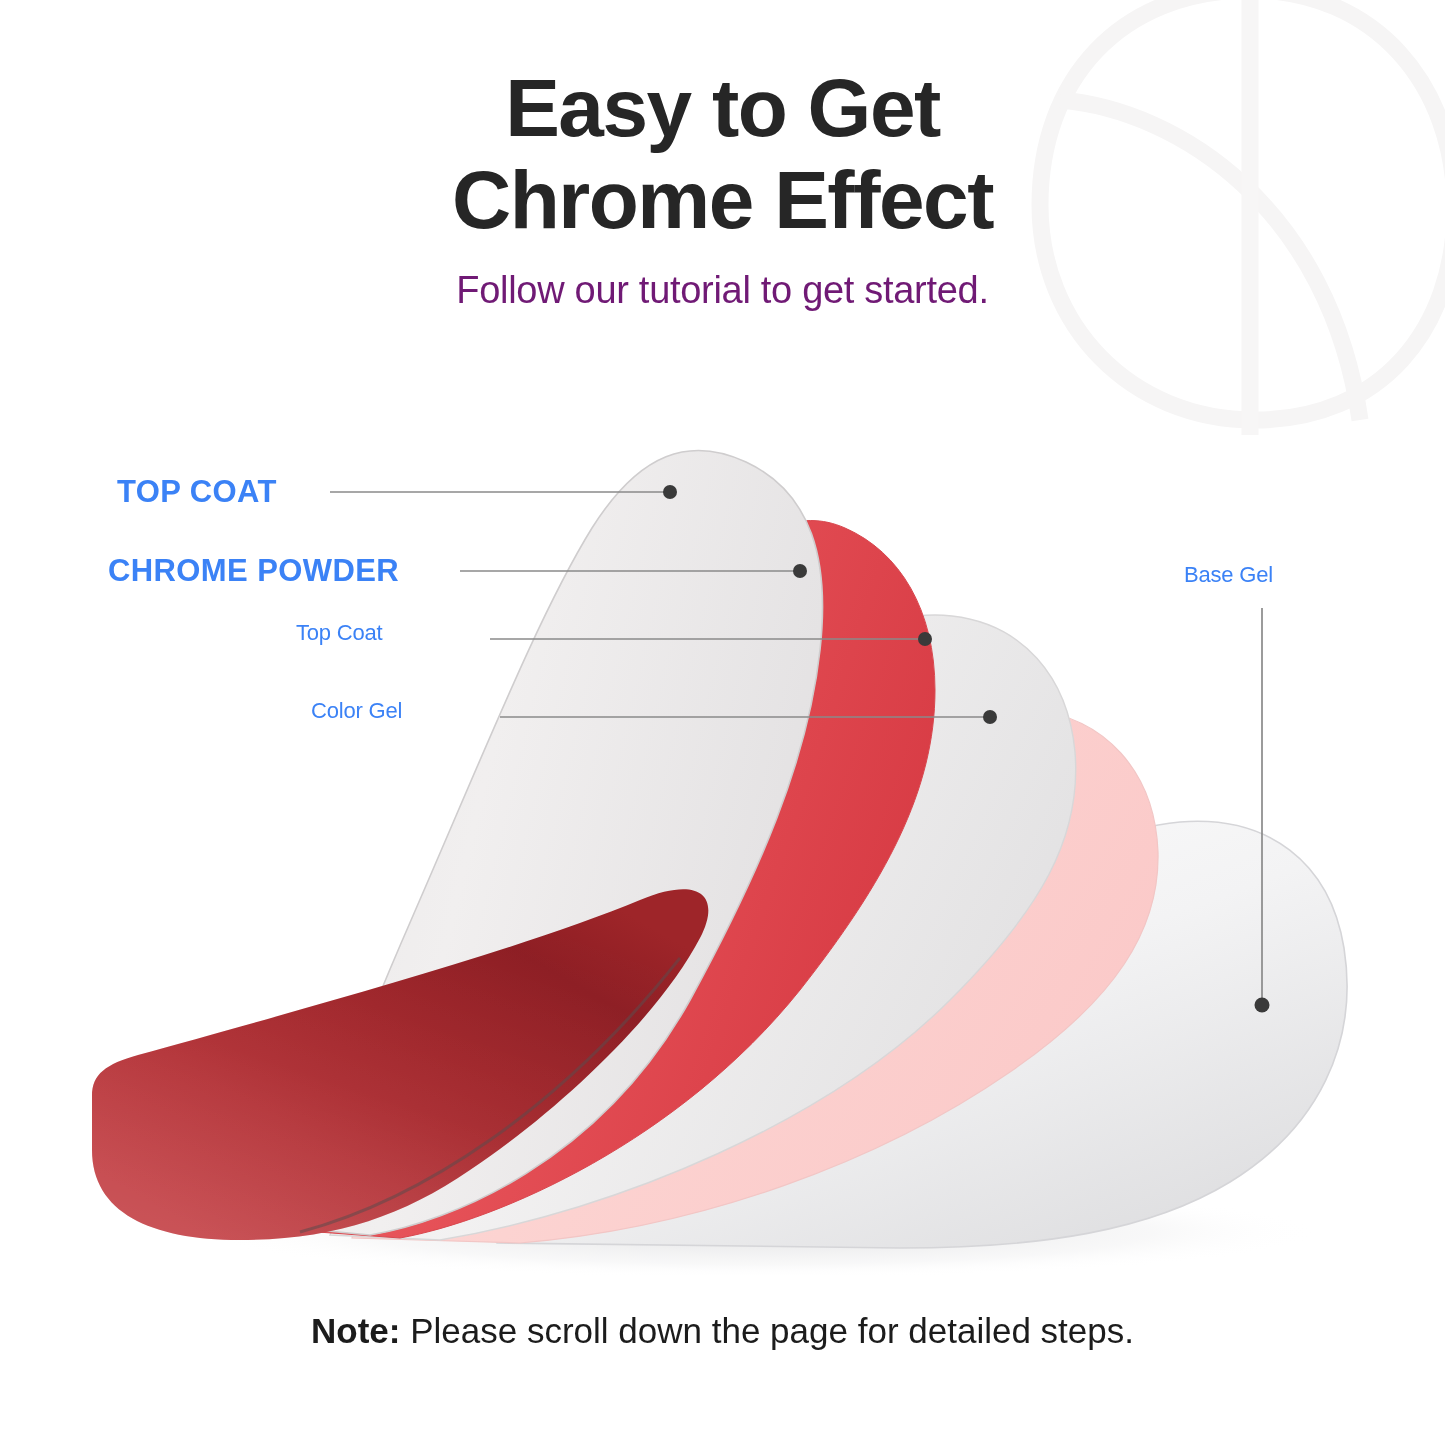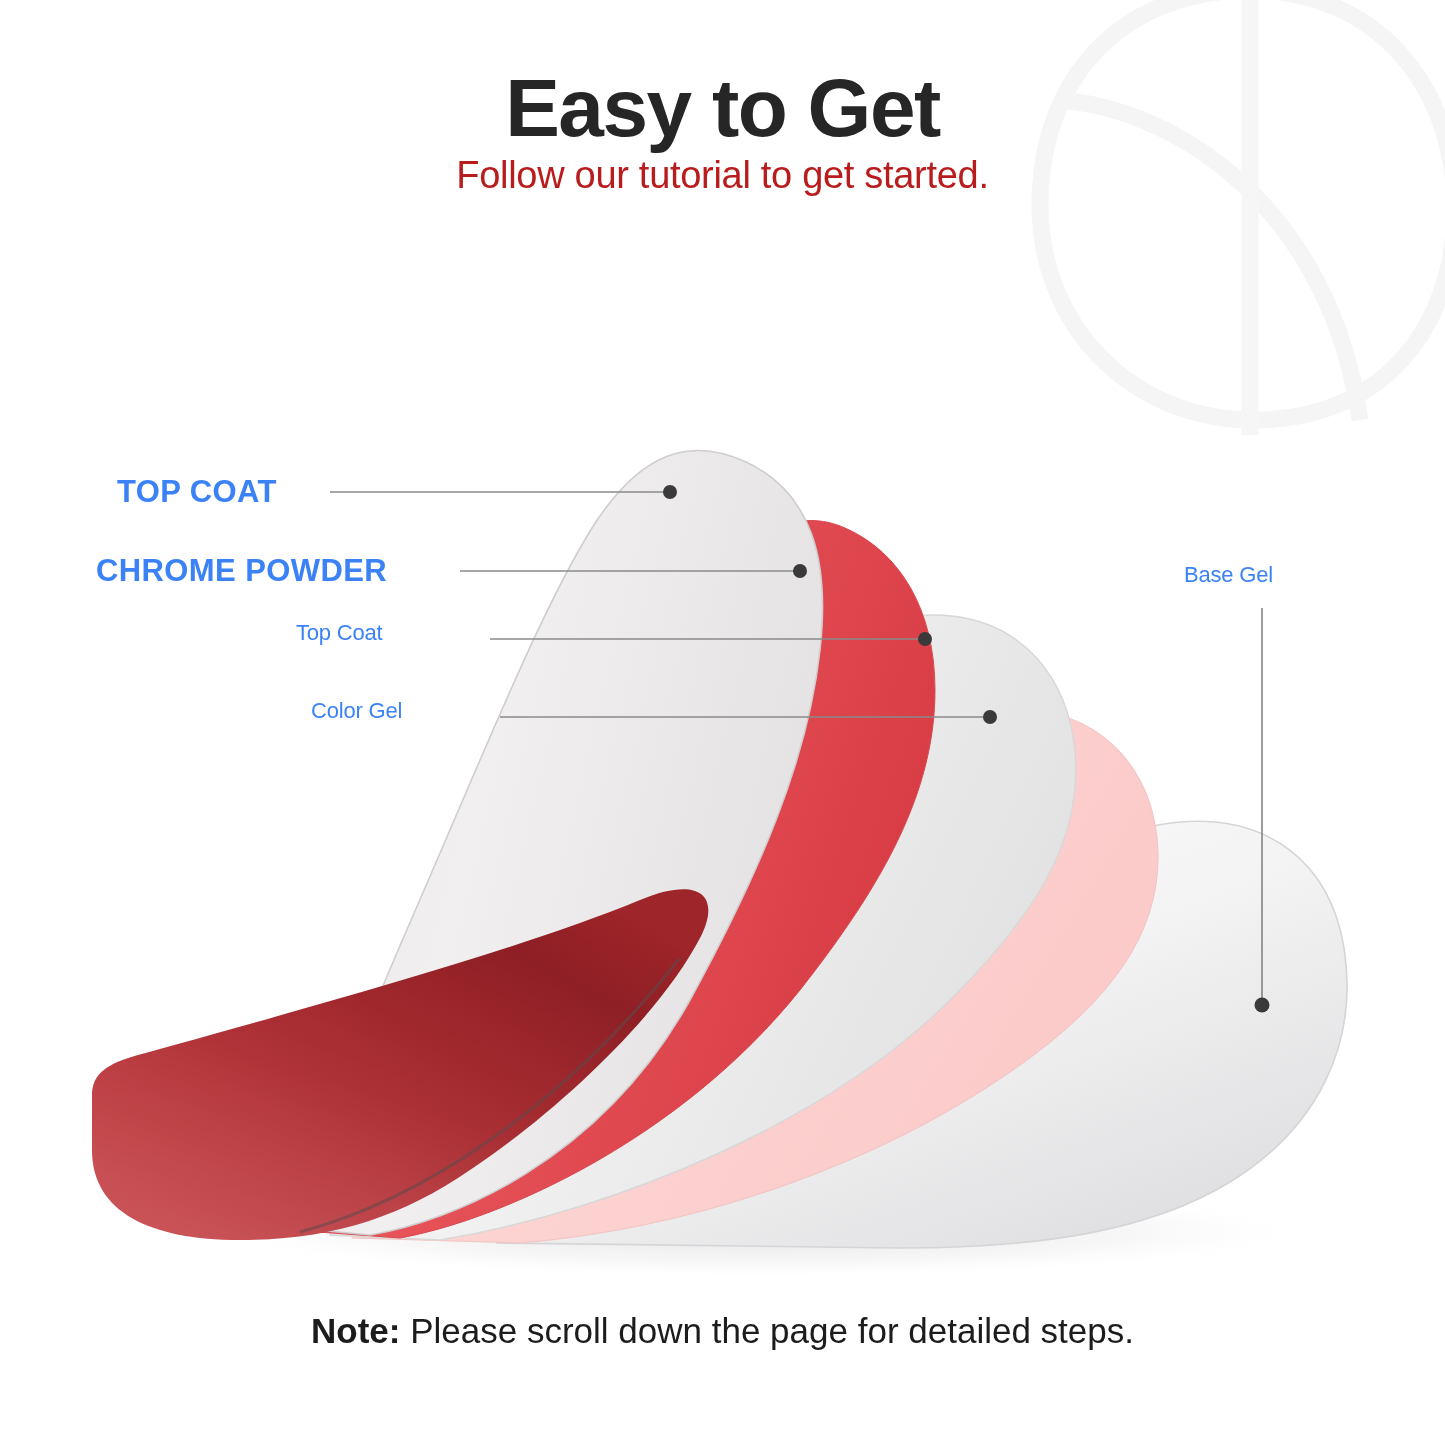--- a/index.html
+++ b/index.html
@@ -41,23 +41,24 @@
   }
   .title-line {
     font-size: 82px;
     font-weight: bold;
     color: #262626;
     letter-spacing: -1.5px;
     line-height: 1.12;
     white-space: nowrap;
   }
   .subtitle {
+    margin-top: 23px;
     font-size: 38px;
     font-weight: normal;
-    color: #b91c1c;
+    color: #701a75;
     letter-spacing: -0.3px;
     white-space: nowrap;
   }
 
   
   .illustration {
     position: absolute;
     left: 0;
     top: 0;
     width: 1445px;
@@ -74,21 +75,21 @@
     font-weight: bold;
     font-size: 31px;
     letter-spacing: 0.4px;
   }
   .callout.light {
     font-weight: normal;
     font-size: 22px;
     letter-spacing: -0.2px;
   }
   #lbl-top-coat-bold   { left: 117px;  top: 474px; }
-  #lbl-chrome-powder   { left: 96px;  top: 553px; }
+  #lbl-chrome-powder   { left: 108px;  top: 553px; }
   #lbl-top-coat        { left: 296px;  top: 620px; }
   #lbl-color-gel       { left: 311px;  top: 698px; }
   #lbl-base-gel        { left: 1184px; top: 562px; }
 
   
   .note {
     position: absolute;
     left: 0;
     top: 1311px;
     width: 1445px;
@@ -107,20 +108,21 @@
   <svg class="watermark" viewBox="0 0 480 470">
     <g fill="none" stroke="#f5f4f4" stroke-width="17">
       <path d="M250 10 C120 10 40 100 40 225 C40 345 130 440 255 440 C380 440 455 350 455 228 C455 105 375 10 250 10 Z" stroke="#f6f5f5"></path>
       <path d="M60 120 C180 130 330 230 360 440" stroke="#f6f5f5"></path>
       <path d="M250 12 L250 455" stroke="#f7f6f6"></path>
     </g>
   </svg>
 
   <div class="heading-block">
     <div class="title-line">Easy to Get</div>
+    <div class="title-line">Chrome Effect</div>
     <div class="subtitle">Follow our tutorial to get started.</div>
   </div>
 
   <svg class="illustration" viewBox="0 0 1445 1445">
     <defs>
 
       <linearGradient id="gTopOuter" x1="0" y1="0" x2="1" y2="0.35">
         <stop offset="0" stop-color="#e9e7e8"></stop>
         <stop offset="0.45" stop-color="#f1efef"></stop>
         <stop offset="1" stop-color="#e4e2e3"></stop>

